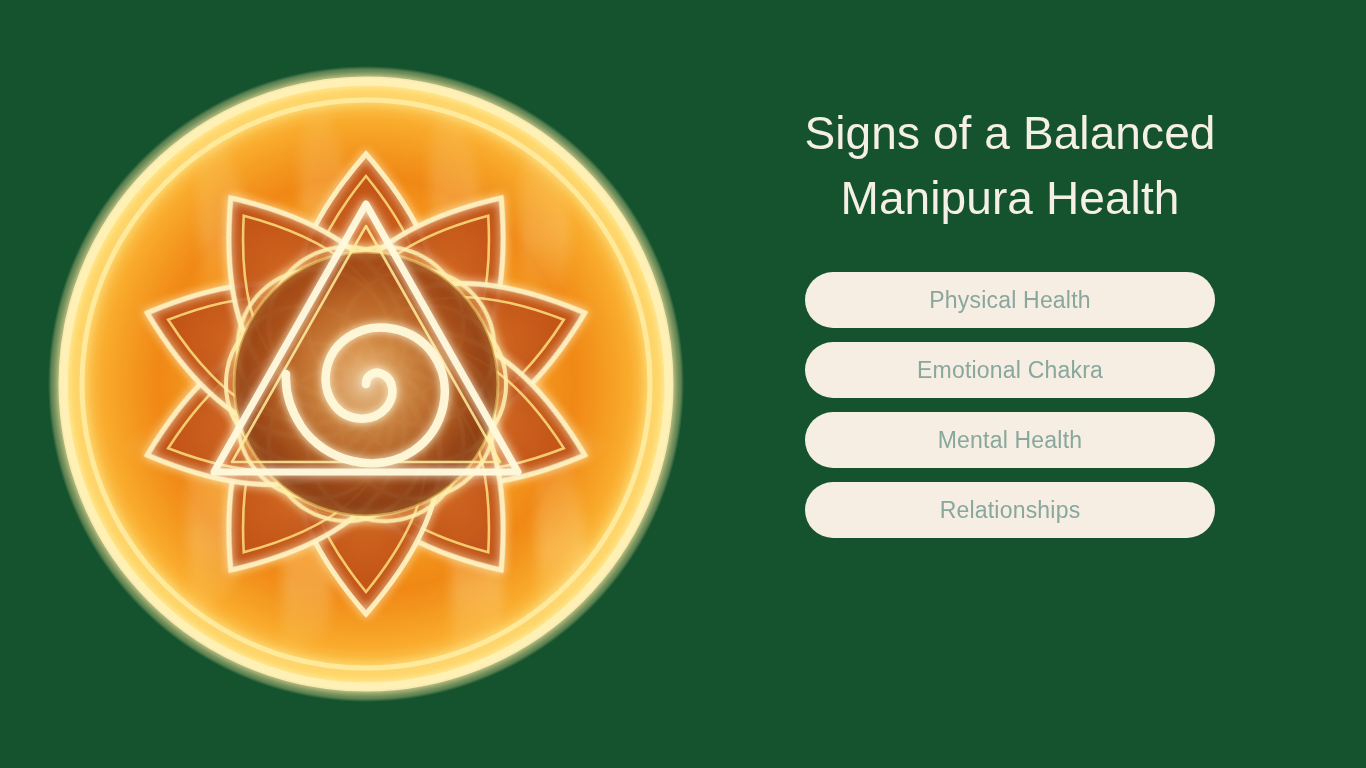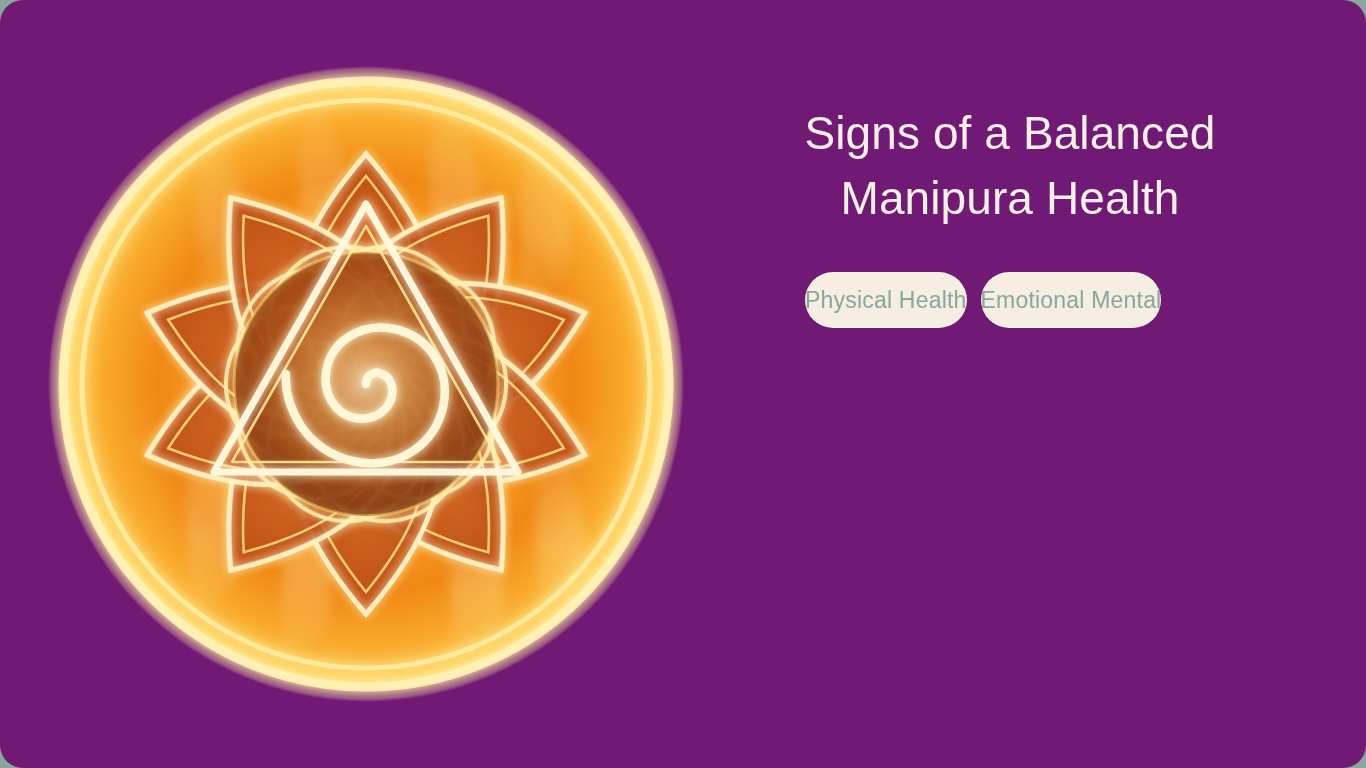--- a/index.html
+++ b/index.html
@@ -11,22 +11,21 @@
     width: 1366px;
     height: 768px;
     overflow: hidden;
     background: #85a79f;
     font-family: "Liberation Sans", sans-serif;
   }
   .slide {
     position: relative;
     width: 1366px;
     height: 768px;
-    background: #701a75;
-    border-radius: 23px;
+    background: #14532d;
   }
 
   
   .art-panel {
     position: absolute;
     left: 0px;
     top: 0px;
     width: 740px;
     height: 768px;
   }
@@ -68,21 +67,21 @@
     display: block;
     white-space: nowrap;
   }
 
   .pill-list {
     position: absolute;
     left: 65px;
     top: 272px;
     width: 410px;
     display: flex;
-    flex-direction: row;
+    flex-direction: column;
     gap: 14px;
   }
   .pill {
     height: 56px;
     border-radius: 28px;
     background: #f6ede3;
     color: #88a79d;
     display: flex;
     align-items: center;
     justify-content: center;
@@ -320,18 +319,24 @@
     <h1 class="title">
       <span class="title-line">Signs of a Balanced</span>
       <span class="title-line">Manipura Health</span>
     </h1>
 
     <div class="pill-list">
       <div class="pill">
         <span>Physical Health</span>
       </div>
       <div class="pill">
-        <span>Emotional Mental</span>
+        <span>Emotional Chakra</span>
+      </div>
+      <div class="pill">
+        <span>Mental Health</span>
+      </div>
+      <div class="pill">
+        <span>Relationships</span>
       </div>
     </div>
 
   </div>
 </div>
 
 </body></html>

